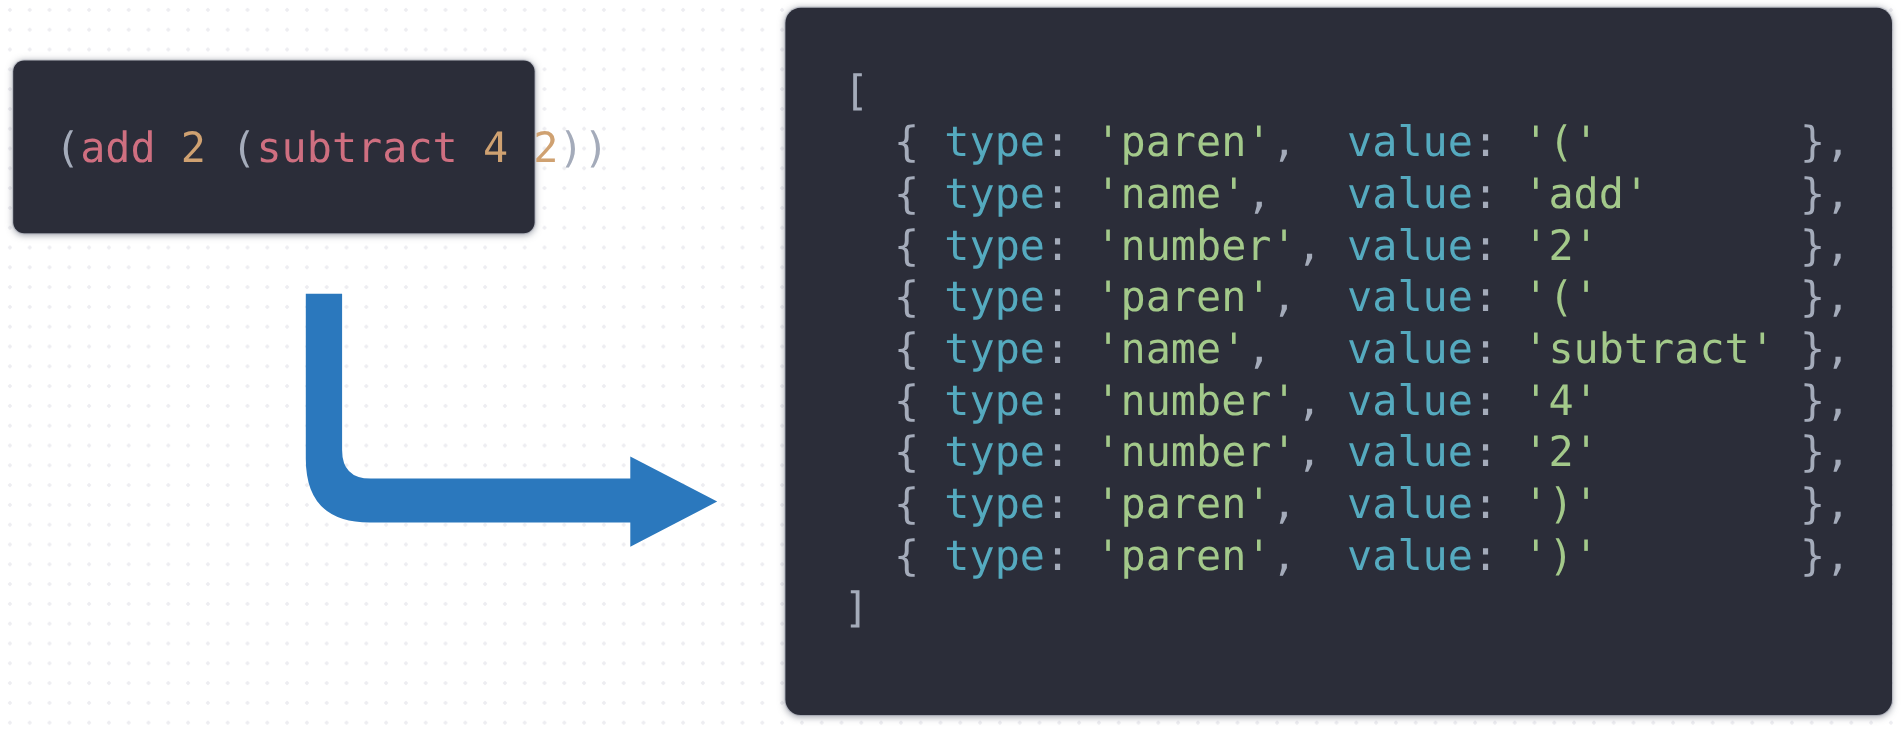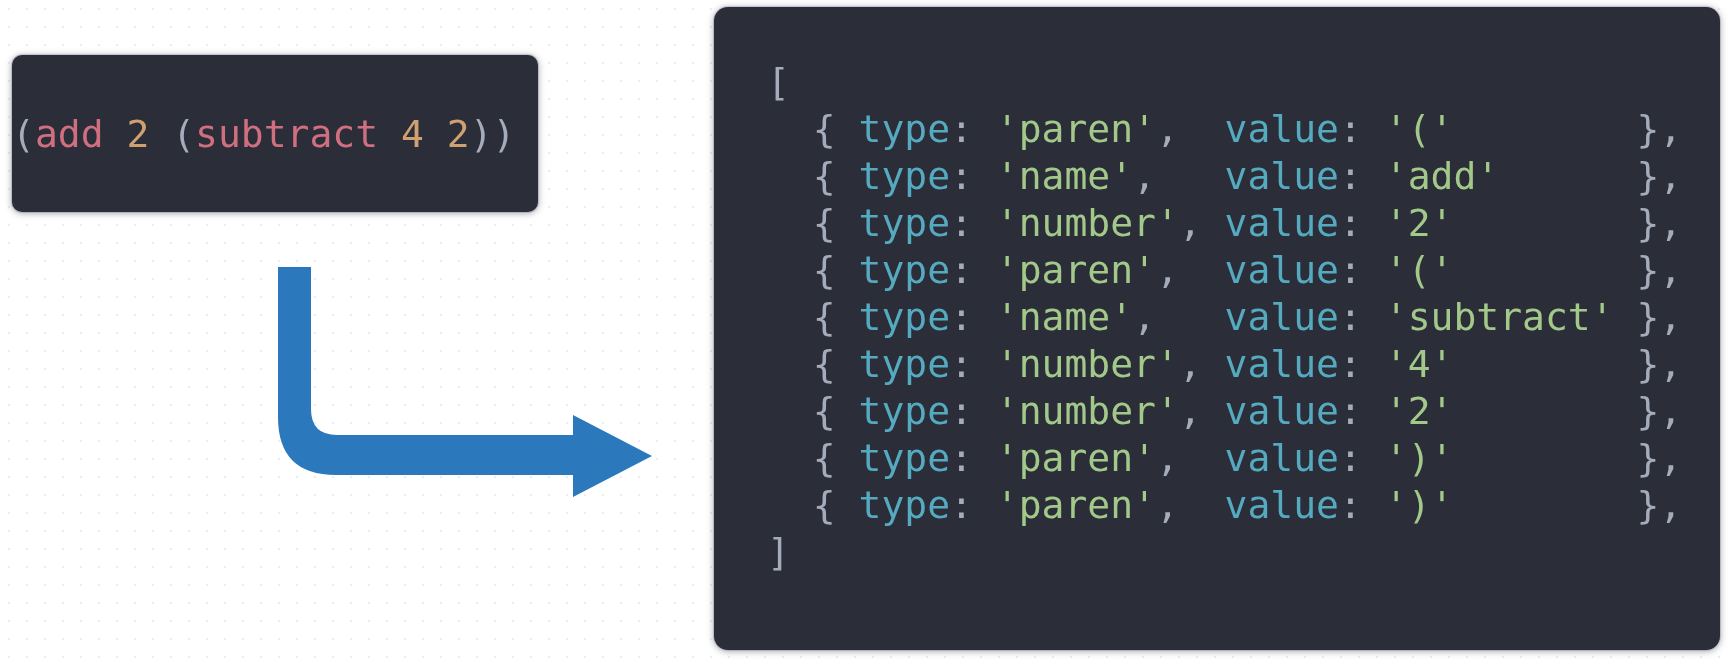--- a/index.html
+++ b/index.html
@@ -13,24 +13,24 @@
     position:relative;
   }
   .canvas{position:absolute;left:0;top:0;width:1730px;height:664px;}
 
   .code-panel{
     position:absolute;
     background:var(--panel-bg,#2b2d39);
     box-shadow:0 1px 7px rgba(70,75,92,0.55), 0 0 0 1px rgba(160,165,180,0.35);
   }
   .panel-source{
-    left:12px;top:55px;width:526px;height:157px;
+    left:12px;top:55px;width:474px;height:157px;
     border-radius:10px;
     display:flex;align-items:center;
-    box-sizing:border-box;
+    padding-left:38px;box-sizing:border-box;
   }
   .panel-tokens{
     left:714px;top:7px;width:1006px;height:643px;
     border-radius:14px;
     padding:52px 0 0 53px;box-sizing:border-box;
   }
   .code-line{
     white-space:pre;
     font-size:38px;
     line-height:47px;

